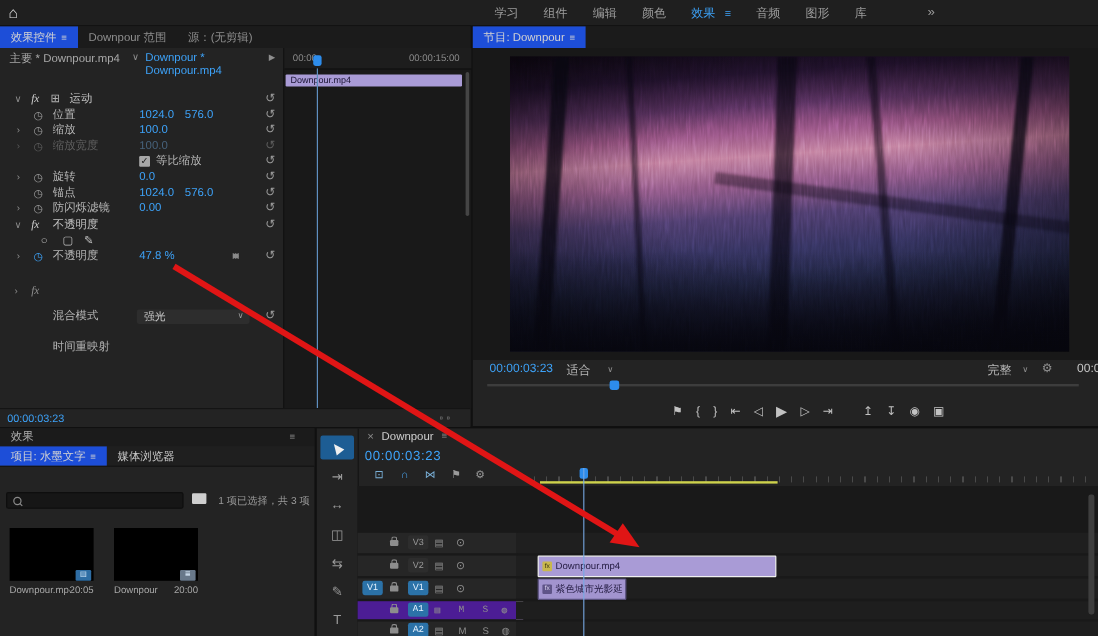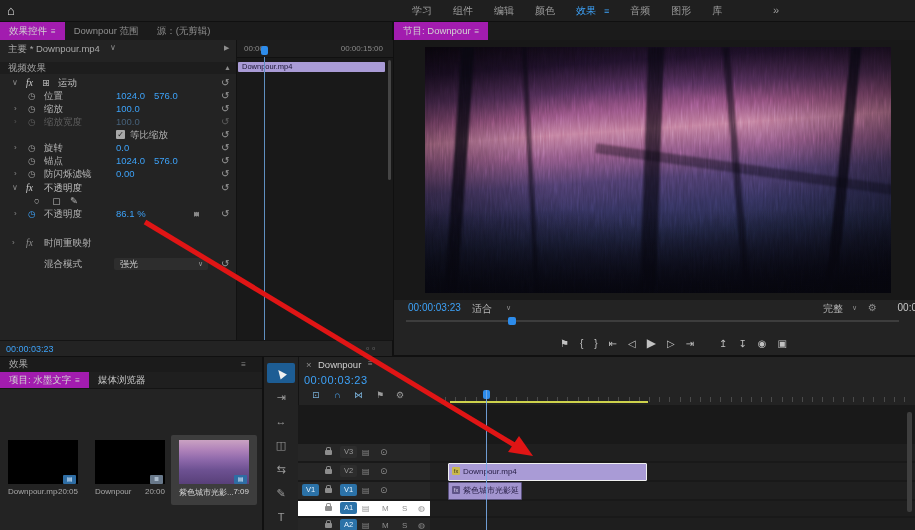--- a/index.html
+++ b/index.html
@@ -14,21 +14,21 @@
 
   
   .topbar{position:absolute;left:0;top:0;width:915px;height:22px;background:#1f1f1f;border-bottom:1px solid #0e0e0e;}
   .menu{position:absolute;left:412px;top:0;height:22px;display:flex;align-items:center;gap:21px;font-size:10px;color:#9c9c9c;}
   .menu .active{color:#3da2f8;}
   .menu .mi{cursor:default;}
 
   
   .tabbar{position:absolute;left:0;top:0;right:0;height:18px;background:#1b1b1b;display:flex;align-items:center;font-size:9.5px;color:#8e8e8e;}
   .tab{padding:0 9px;height:100%;display:flex;align-items:center;gap:4px;white-space:nowrap;}
-  .tab.active{background:#a21caf;color:#d2d2d2;}
+  .tab.active{background:#1d4ed8;color:#d2d2d2;}
   .ec-sub{position:absolute;left:0;top:18px;width:236px;height:18px;font-size:9.5px;}
   .prow{position:absolute;left:0;width:236px;height:12px;font-size:9.5px;line-height:12px;white-space:nowrap;}
   .prow span{position:absolute;}
   .tw{left:14px;color:#8a8a8a;font-size:8px;}
   .sw{left:28px;color:#9a9a9a;font-size:9px;}
   .plabel{left:44px;color:#b6b6b6;}
   .pv1{left:116px;}
   .pv2{left:154px;}
   .rst{left:221px;color:#9a9a9a;font-size:10px;}
   .ec-mini{position:absolute;left:236px;top:18px;width:156px;height:300px;background:#191919;border-left:1px solid #121212;}
@@ -95,28 +95,25 @@
           <span>效果控件</span>
           <span style="font-size:8px;">≡</span>
         </span>
       <span class="tab">Downpour 范围</span>
       <span class="tab">源：(无剪辑)</span>
     </div>
 
     <div class="ec-sub">
       <span class="abs" style="left:8px;top:3px;color:#a8a8a8;">主要 * Downpour.mp4</span>
       <span class="abs dim" style="left:110px;top:3px;font-size:8px;">∨</span>
+      <span class="abs blue" style="left:121px;top:3px;">Downpour * Downpour.mp4</span>
       <span class="abs dim" style="left:224px;top:4px;font-size:7px;">▶</span>
     </div>
 
     <div class="abs" style="left:0;top:36px;width:236px;height:282px;border-right:1px solid #141414;">
-      <div class="prow" style="top:4px;background:#1d1d1d;width:236px;">
-        <span style="left:8px;color:#a0a0a0;">视频效果</span>
-        <span style="left:224px;color:#8a8a8a;font-size:7px;">▲</span>
-      </div>
 
       <div class="prow" style="top:19px;">
         <span style="left:12px;color:#8a8a8a;font-size:8px;">∨</span>
         <span style="left:26px;color:#cfcfcf;font-style:italic;font-family:'Liberation Serif','DejaVu Serif',serif;">fx</span>
         <span style="left:42px;color:#b0b0b0;">⊞</span>
         <span style="left:58px;color:#c2c2c2;">运动</span>
         <span class="rst">↺</span>
       </div>
 
       <div class="prow" style="top:32px;">
@@ -183,42 +180,42 @@
       <div class="prow" style="top:137px;">
         <span style="left:34px;color:#bdbdbd;">○</span>
         <span style="left:52px;color:#bdbdbd;">▢</span>
         <span style="left:70px;color:#bdbdbd;">✎</span>
       </div>
 
       <div class="prow" style="top:150px;">
         <span class="tw">›</span>
         <span class="sw" style="color:#3da2f8;">◷</span>
         <span class="plabel">不透明度</span>
-        <span class="pv1 blue">86.1 %</span>
+        <span class="pv1 blue">47.8 %</span>
         <span class="kfnav">
             <span>◀</span>
             <span>◆</span>
             <span>▶</span>
           </span>
         <span class="rst">↺</span>
       </div>
 
       <div class="prow" style="top:164px;margin-top:36px;">
         <span class="plabel">混合模式</span>
         <span class="dd">
             <span style="position:absolute;left:6px;">强光</span>
             <span style="position:absolute;right:5px;font-size:7px;color:#9a9a9a;">∨</span>
           </span>
         <span class="rst">↺</span>
       </div>
 
       <div class="prow" style="top:179px;">
         <span style="left:12px;color:#8a8a8a;font-size:8px;">›</span>
         <span style="left:26px;color:#8f8f8f;font-style:italic;font-family:'Liberation Serif','DejaVu Serif',serif;">fx</span>
-        <span style="left:44px;color:#b0b0b0;">时间重映射</span>
+        <span style="left:44px;color:#b0b0b0;margin-top:47px;">时间重映射</span>
       </div>
     </div>
 
     <div class="ec-mini">
       <div class="abs" style="left:0;top:0;right:0;height:17px;border-bottom:1px solid #101010;background:#1d1d1d;font-size:8px;color:#8a8a8a;">
         <span class="abs" style="left:7px;top:4px;">00:00</span>
         <span class="abs" style="right:10px;top:4px;">00:00:15:00</span>
         <span class="abs" style="left:24px;top:6px;width:7px;height:9px;background:#2d8ceb;border-radius:2px;"></span>
       </div>
       <div class="miniclip">Downpour.mp4</div>
@@ -295,43 +292,42 @@
       <span class="tab" style="color:#b0b0b0;">效果</span>
       <span class="abs dim" style="right:16px;font-size:8px;">≡</span>
     </div>
     <div class="abs" style="left:0;top:15px;right:0;height:16px;background:#1f1f1f;display:flex;align-items:center;font-size:9.5px;border-bottom:1px solid #141414;">
       <span class="tab active">
           <span>项目: 水墨文字</span>
           <span style="font-size:8px;">≡</span>
         </span>
       <span class="tab">媒体浏览器</span>
     </div>
+    <div class="abs" style="left:0;top:52px;right:0;height:16px;">
+      <div class="abs" style="left:5px;top:1px;width:146px;height:12px;background:#161616;border:1px solid #0e0e0e;border-radius:2px;">
+          <span class="mag"></span>
+        </div>
+      <span class="abs" style="left:160px;top:2px;width:12px;height:9px;background:#cfcfcf;border-radius:1px;"></span>
+      <span class="abs" style="right:4px;top:3px;font-size:8.5px;color:#9a9a9a;">1 项已选择，共 3 项</span>
+    </div>
 
     <div class="cell" style="left:0;">
       <div class="thumb"></div>
       <span class="badge" style="background:#2e6da4;">▤</span>
       <div class="meta">
           <span style="overflow:hidden;max-width:52px;white-space:nowrap;">Downpour.mp4</span>
           <span>20:05</span>
         </div>
     </div>
     <div class="cell" style="left:87px;">
       <div class="thumb"></div>
       <span class="badge" style="background:#68788a;">≣</span>
       <div class="meta">
           <span>Downpour</span>
           <span>20:00</span>
-        </div>
-    </div>
-    <div class="cell sel" style="left:171px;">
-      <div class="thumb" style="background:linear-gradient(180deg,#caa2c2 0%,#b083ba 22%,#8d68aa 45%,#6d5192 68%,#584079 100%);"></div>
-      <span class="badge" style="background:#2e6da4;">▤</span>
-      <div class="meta" style="color:#d8d8d8;">
-          <span style="overflow:hidden;max-width:56px;white-space:nowrap;">紫色城市光影...</span>
-          <span>7:09</span>
         </div>
     </div>
   </div>
 
   <div class="panel" style="left:264px;top:357px;width:651px;height:173px;overflow:hidden;">
 
     <div class="abs" style="left:0;top:0;width:34px;height:173px;border-right:1px solid #141414;">
       <div class="tool active" style="top:6px;">
           <span class="cursor-shape"></span>
         </div>
@@ -402,21 +398,21 @@
             <span class="trk-badge tblue" style="left:4px;">V1</span>
             <span class="lock" style="left:27px;"></span>
             <span class="trk-badge tblue" style="left:42px;">V1</span>
             <span class="abs dim fs8" style="left:64px;top:4px;">▤</span>
             <span class="abs dim fs9" style="left:82px;top:3px;">⊙</span>
           </div>
           <div class="abs" style="left:132px;top:0;right:0;height:17px;background:#1f1f1f;"></div>
         </div>
 
         <div class="abs" style="left:0;top:96px;right:0;height:15px;">
-          <div class="abs" style="left:0;top:0;width:132px;height:15px;background:#ffffff;border-right:6px solid #ffffff;">
+          <div class="abs" style="left:0;top:0;width:132px;height:15px;background:#4c1d95;border-right:6px solid #ffffff;font-family:Liberation Mono, monospace;">
             <span class="lock" style="left:27px;top:5px;"></span>
             <span class="trk-badge tblue" style="left:42px;top:1px;">A1</span>
             <span class="abs dim fs8" style="left:64px;top:3px;">▤</span>
             <span class="abs dim fs8" style="left:84px;top:3px;">M</span>
             <span class="abs dim fs8" style="left:104px;top:3px;">S</span>
             <span class="abs dim fs8" style="left:120px;top:3px;">◍</span>
           </div>
           <div class="abs" style="left:132px;top:0;right:0;height:15px;background:#1e1e1e;"></div>
         </div>
 

